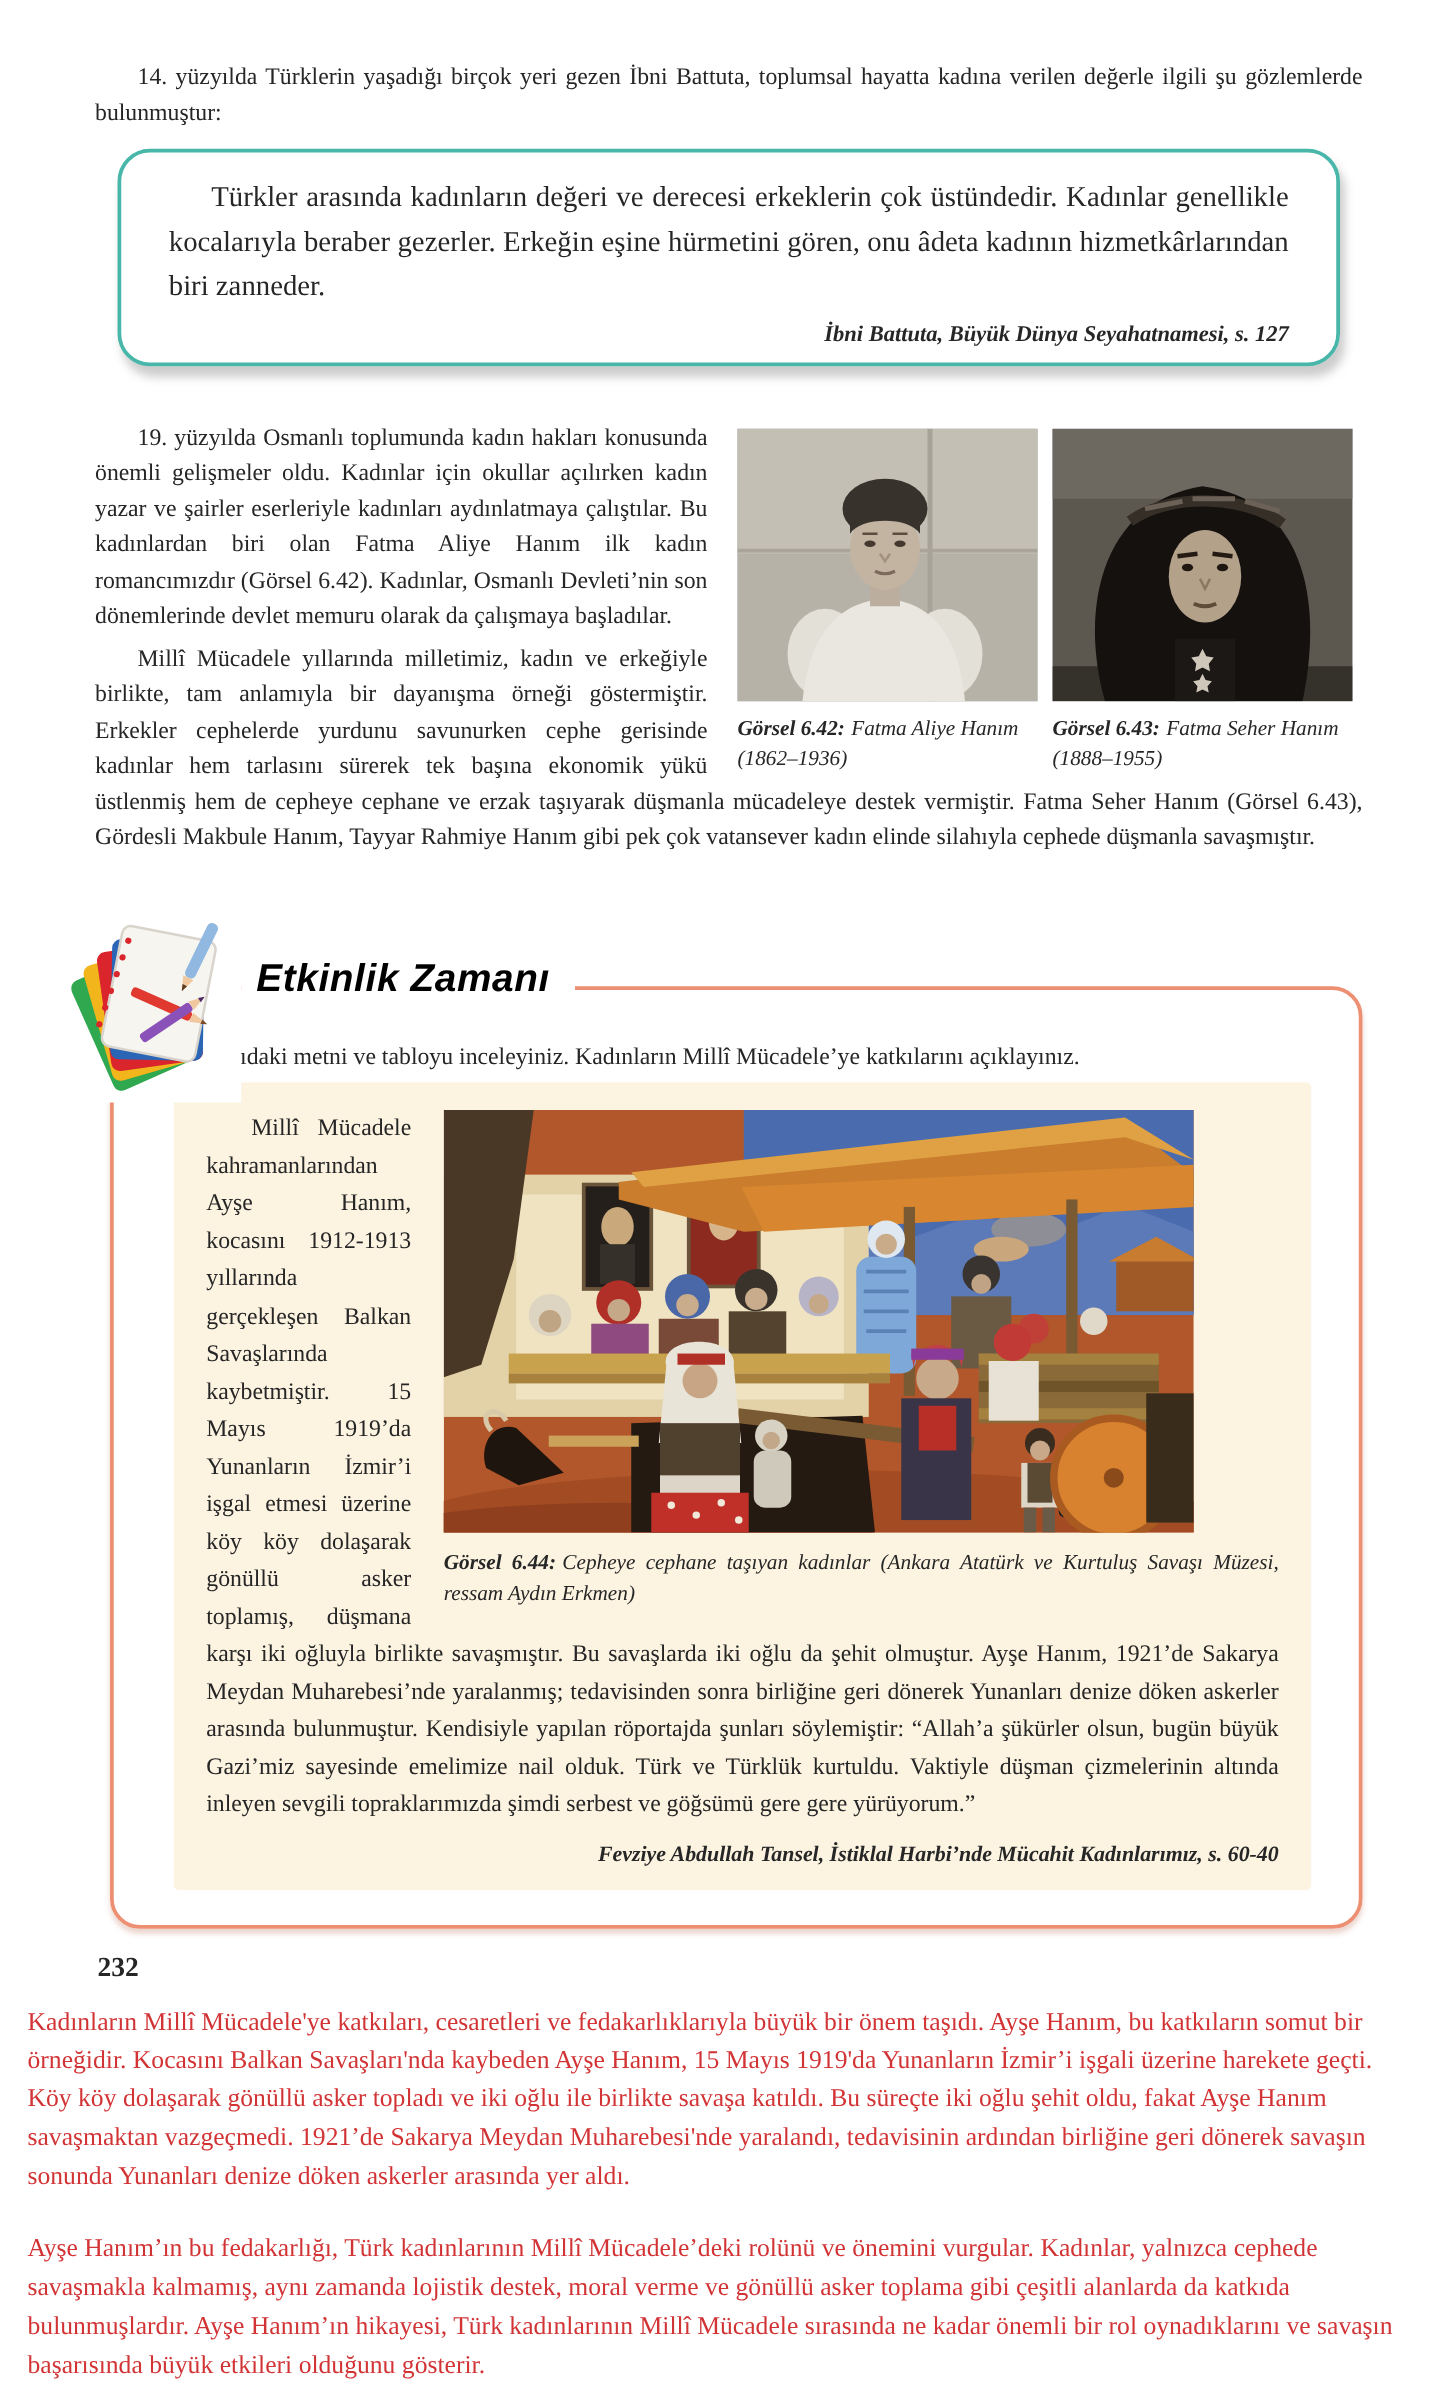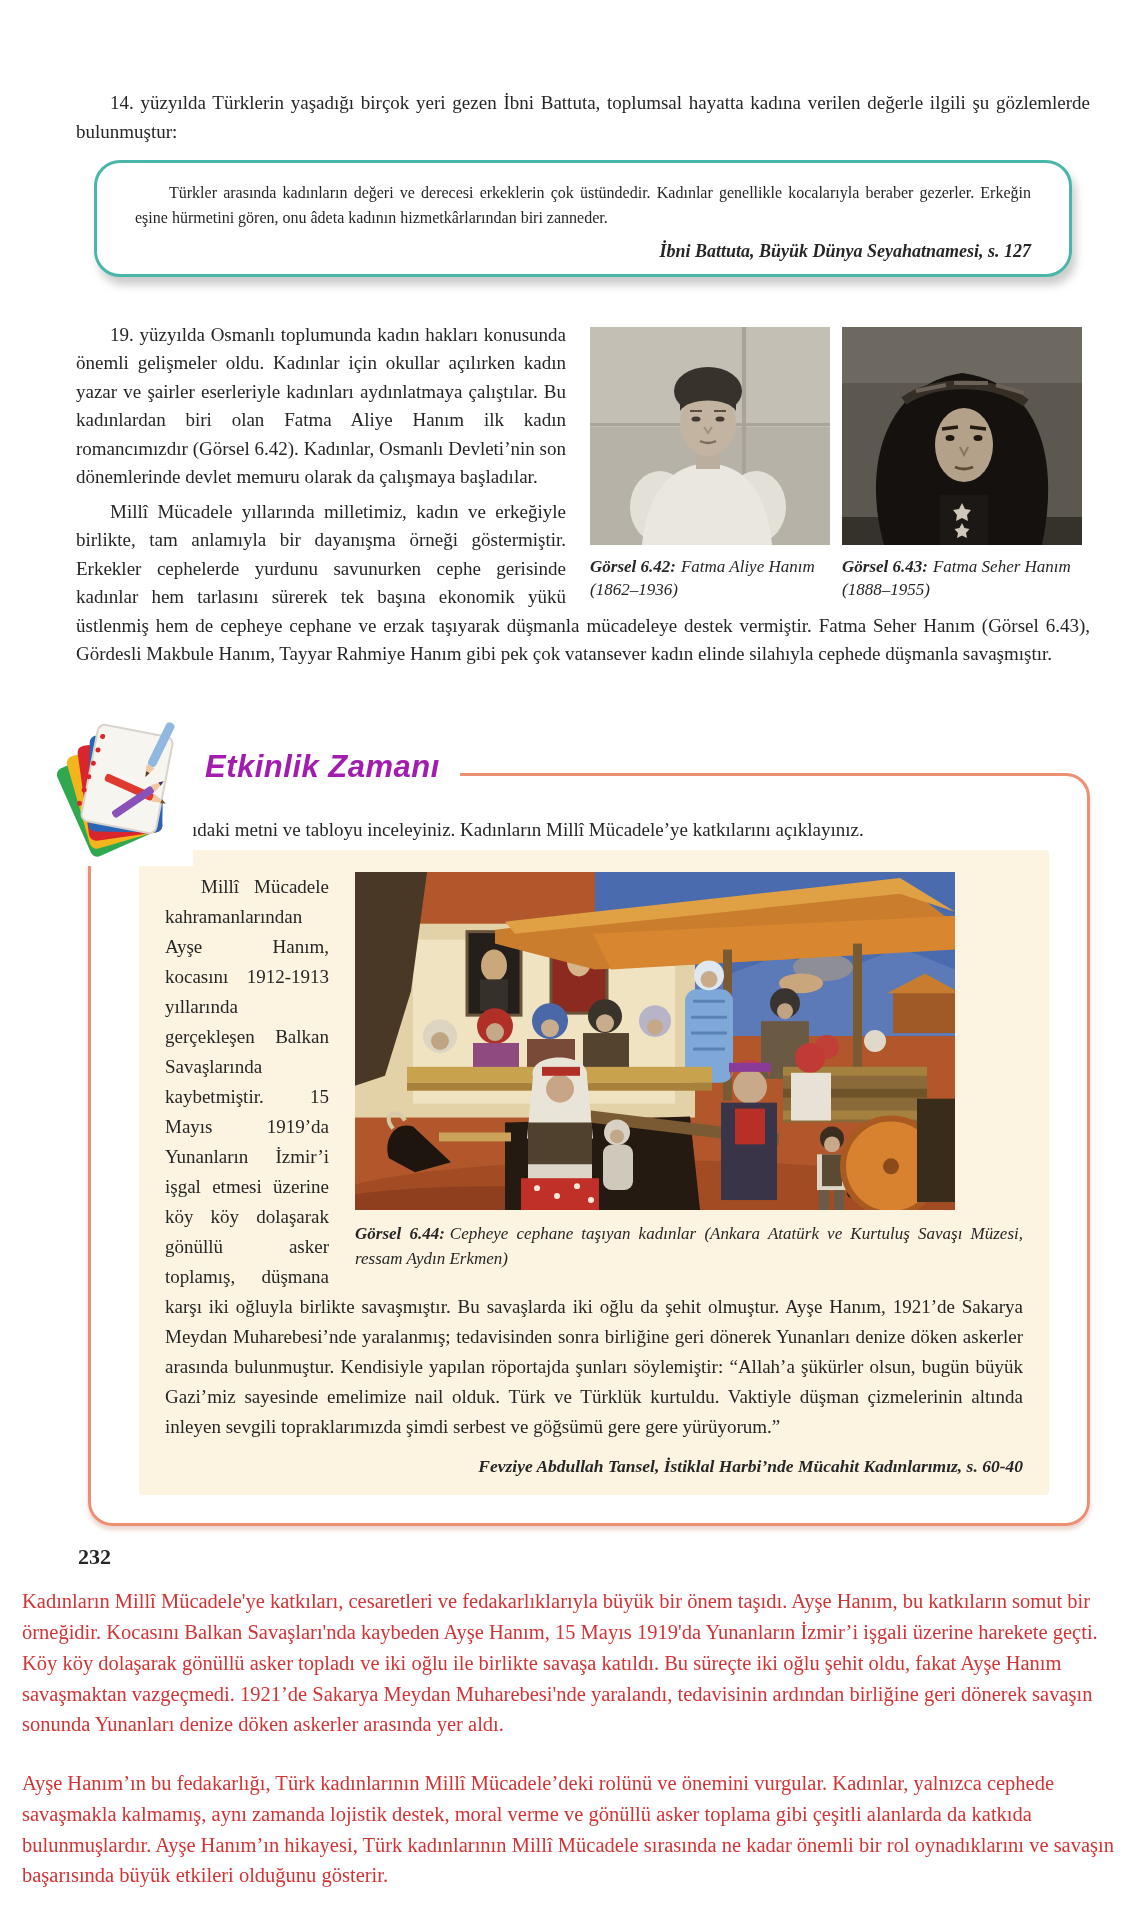--- a/index.html
+++ b/index.html
@@ -1,45 +1,45 @@
 <!DOCTYPE html>
 <html lang="tr"><head>
 <meta charset="utf-8">
 <style>
   html,body { margin:0; padding:0; background:#ffffff; }
   body { width:1148px; font-family:"Liberation Serif", serif; color:#262626; }
   .page { width:1148px; min-height:1908px; background:#fff; overflow:hidden; }
-  .content { padding:89px 58px 0 76px; }
+  .content { padding:48px 58px 0 76px; }
 
   p.body-text { font-size:19px; line-height:1.5; text-align:justify; text-indent:34px; margin:0 0 6px 0; }
 
   
   .quote-box { border:3px solid #49b6aa; border-radius:26px; padding:18px 38px 12px 38px;
                margin:14px 18px 44px 18px; box-shadow:4px 8px 8px rgba(110,110,110,0.35); }
-  .quote-text { font-size:16px; line-height:1.55; text-align:justify; text-indent:34px; margin:0; }
+  .quote-text { font-size:23px; line-height:1.55; text-align:justify; text-indent:34px; margin:0; }
   .quote-attr { text-align:right; font-weight:bold; font-style:italic; font-size:18px; margin-top:10px; }
 
   
   .section1 { overflow:visible; }
   .photos-figure { float:right; width:500px; margin:6px 0 6px 24px; display:flex; gap:20px; }
   .photo-item { width:232px; }
   .photo-frame { width:240px; height:218px; background:#999; }
   .photo-frame svg { display:block; width:100%; height:100%; }
   .fig-caption { font-size:17px; line-height:1.4; margin-top:10px; }
   .cap-label { font-weight:bold; font-style:italic; margin-right:5px; }
   .cap-text { font-style:italic; }
 
   
   .activity { position:relative; border:3px solid #ec8f72; border-radius:24px;
               margin:104px 0 0 12px; padding:40px 28px 22px 28px;
               box-shadow:0 4px 4px rgba(200,140,120,0.35); }
   .activity-icon { position:absolute; top:-62px; left:-34px; width:136px; height:152px; background:#fff; }
   .activity-icon svg { width:100%; height:100%; display:block; }
   .activity-title { position:absolute; top:-27px; left:102px; background:#fff;
-                    padding:0 20px 4px 12px; color:#a21caf;
+                    padding:0 20px 4px 12px; color:#000000;
                     font-family:"Liberation Sans", sans-serif; font-weight:bold; font-style:italic;
                     font-size:31px; letter-spacing:0.5px; margin:0; }
   .activity-instruction { font-size:19px; margin:6px 6px 20px 32px; text-align:left; text-indent:0; }
 
   .story-box { background:#fcf3e1; border-radius:4px; padding:22px 26px 18px 26px;
                margin:0 10px 6px 20px; overflow:hidden; }
   .painting-figure { float:right; width:668px; margin:0 0 4px 26px; }
   .painting-frame { width:600px; height:338px; }
   .painting-frame svg { display:block; width:100%; height:100%; }
   .painting-caption { font-size:17px; line-height:1.45; margin-top:12px; text-align:justify; }

